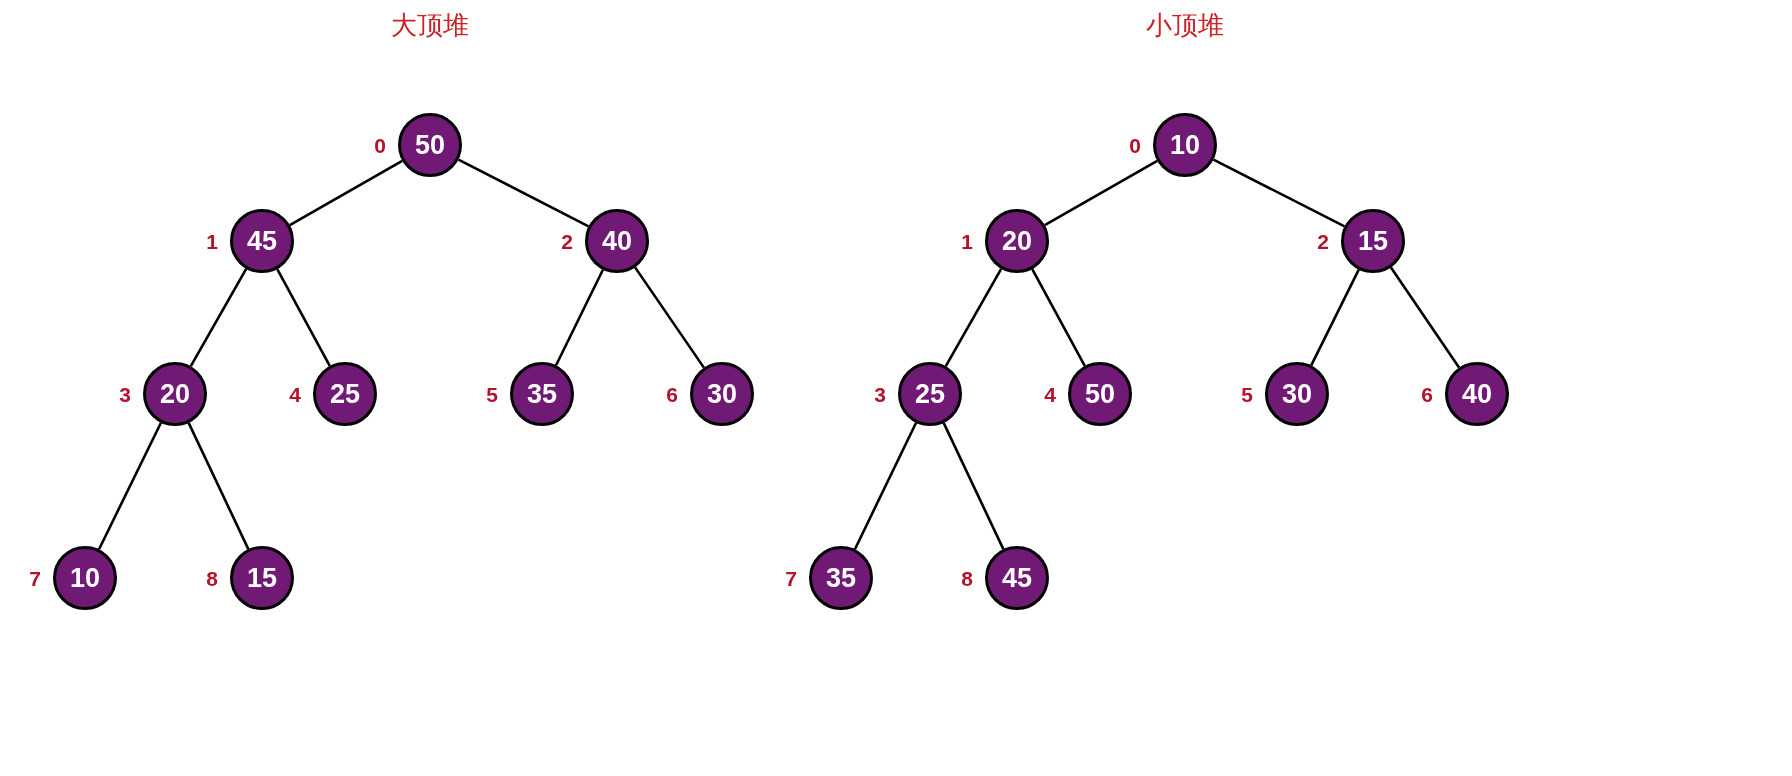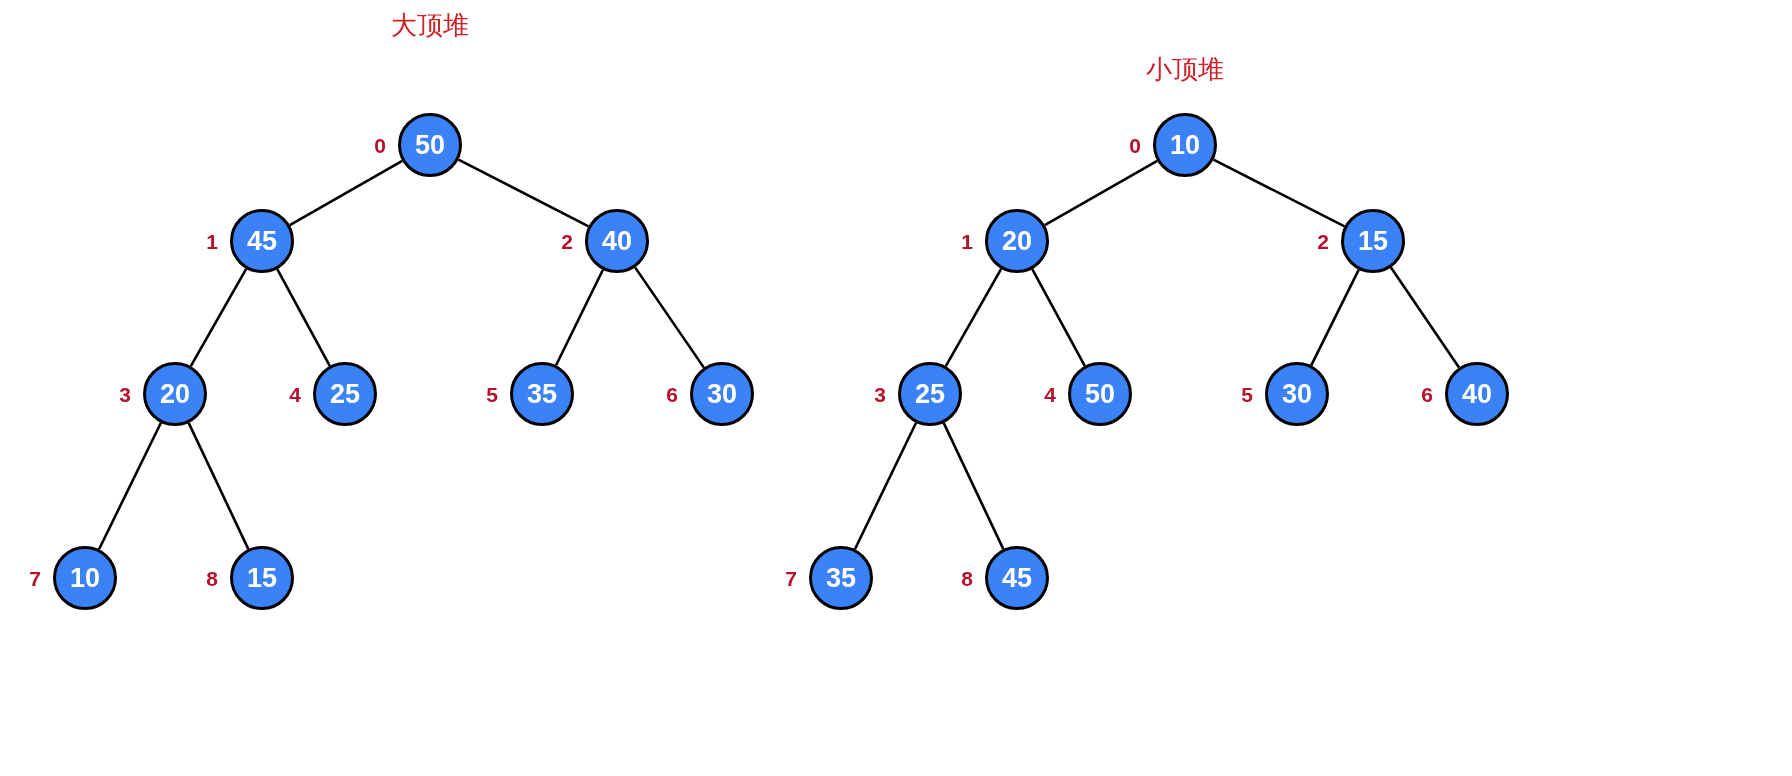--- a/index.html
+++ b/index.html
@@ -34,21 +34,21 @@
     top: 0;
     width: 1792px;
     height: 776px;
     pointer-events: none;
   }
   .node {
     position: absolute;
     width: 64px;
     height: 64px;
     border-radius: 50%;
-    background: #3b82f6;
+    background: #701a75;
     border: 3px solid #000000;
     box-sizing: border-box;
     color: #ffffff;
     font-size: 27px;
     font-weight: bold;
     display: flex;
     align-items: center;
     justify-content: center;
     transform: translate(-50%, -50%);
     line-height: 1;
@@ -117,14 +117,14 @@
       <div class="idx" style="left: 1253px; top: 394px;">5</div>
       <div class="node" style="left: 1297px; top: 394px;">30</div>
       <div class="idx" style="left: 1433px; top: 394px;">6</div>
       <div class="node" style="left: 1477px; top: 394px;">40</div>
       <div class="idx" style="left: 797px; top: 578px;">7</div>
       <div class="node" style="left: 841px; top: 578px;">35</div>
       <div class="idx" style="left: 973px; top: 578px;">8</div>
       <div class="node" style="left: 1017px; top: 578px;">45</div>
     </div>
 <div class="tree-title" style="left: 430px; top: 12px;">大顶堆</div>
-    <div class="tree-title" style="left: 1185px; top: 12px; margin-top: 44px;">小顶堆</div>
+    <div class="tree-title" style="left: 1185px; top: 12px;">小顶堆</div>
   </div>
 
 </body></html>

